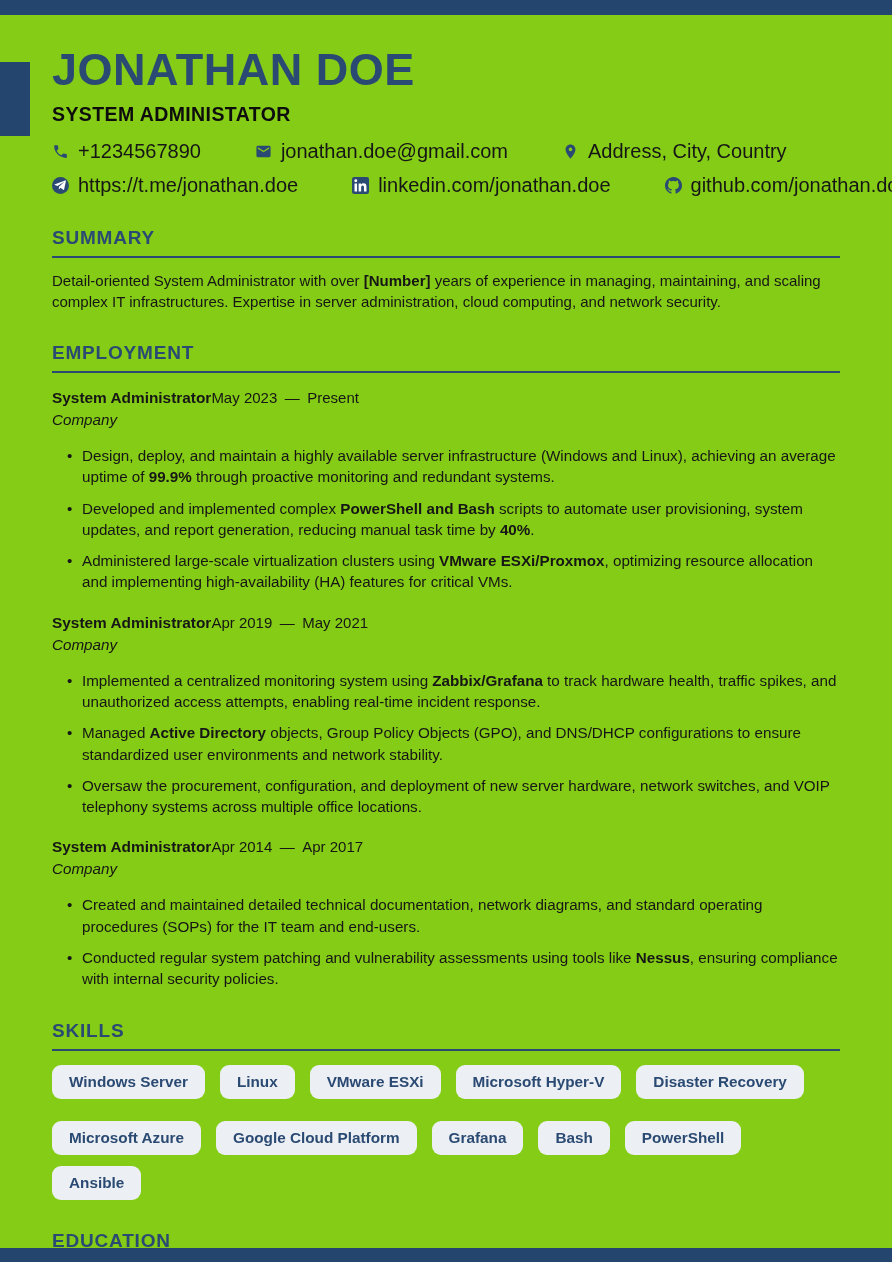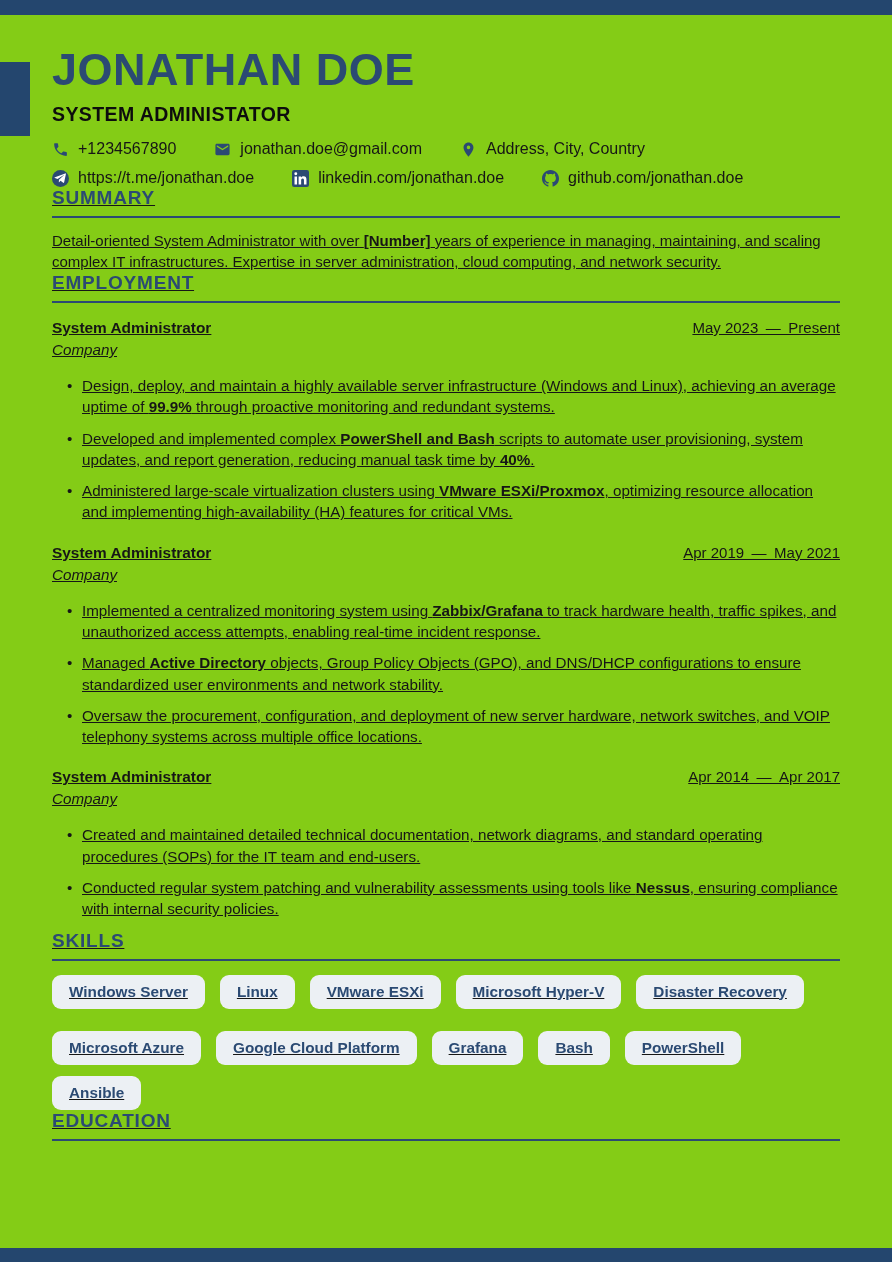--- a/index.html
+++ b/index.html
@@ -14,31 +14,31 @@
     background:#84cc16;color:var(--ink);
     font-family:"Liberation Sans", sans-serif;
   }
   .top-bar{position:absolute;top:0;left:0;width:100%;height:15px;background:var(--bar);}
   .bottom-bar{position:absolute;bottom:0;left:0;width:100%;height:14px;background:var(--bar);}
   .accent-square{position:absolute;top:62px;left:0;width:30px;height:74px;background:var(--bar);}
   .content{padding:0 52px;}
   .name{margin:47px 0 0;font-size:45px;line-height:1.0;font-weight:700;color:var(--navy);letter-spacing:.5px;}
   .role{margin-top:11px;font-size:19.5px;font-weight:700;letter-spacing:.4px;color:#0d0d0d;}
   .contact-rows{margin-top:14px;}
-  .contact-row{display:flex;align-items:center;gap:38px;margin-top:11px;font-size:16px;}
+  .contact-row{display:flex;align-items:center;gap:54px;margin-top:11px;font-size:20px;}
   .contact-row:first-child{margin-top:0;}
   .contact-item{display:flex;align-items:center;gap:9px;color:var(--ink);text-decoration:none;cursor:pointer;}
   .contact-item svg{width:17px;height:17px;flex:none;display:block;}
-  .section{text-decoration:underline;}
+  .section{margin-top:30px;}
   .section-heading{margin:0;font-size:19px;font-weight:700;color:var(--navy);letter-spacing:.8px;}
   .rule{height:2px;background:var(--navy);margin-top:7px;}
   .summary-text{margin:12px 0 0;font-size:15px;line-height:1.40;}
   .job{margin-top:16px;}
   .job + .job{margin-top:21px;}
-  .job-head,.edu-head{display:flex;justify-content:space-between;align-items:baseline;}
+  .job-head,.edu-head{display:flex;align-items:baseline;}
   .job-title,.edu-name{font-weight:700;font-size:15.4px;}
   .job-dates,.edu-dates{font-size:15px;white-space:nowrap;}
   .job-company,.edu-degree{font-style:italic;font-size:15.2px;margin-top:4px;}
   .bullets{list-style:none;margin:17px 0 0;padding:0 0 0 30px;}
   .bullets li{position:relative;margin-bottom:10px;font-size:15.2px;line-height:1.40;}
   .bullets li::before{content:"\2022";position:absolute;left:-15px;top:0;}
   .chips{display:flex;flex-wrap:wrap;column-gap:15px;row-gap:11px;margin-top:14px;}
   .chip{background:var(--chip);color:var(--navy);font-weight:700;font-size:15.3px;padding:8px 17px;border-radius:9px;}
   .chip-break{flex-basis:100%;height:0;}
 </style>

